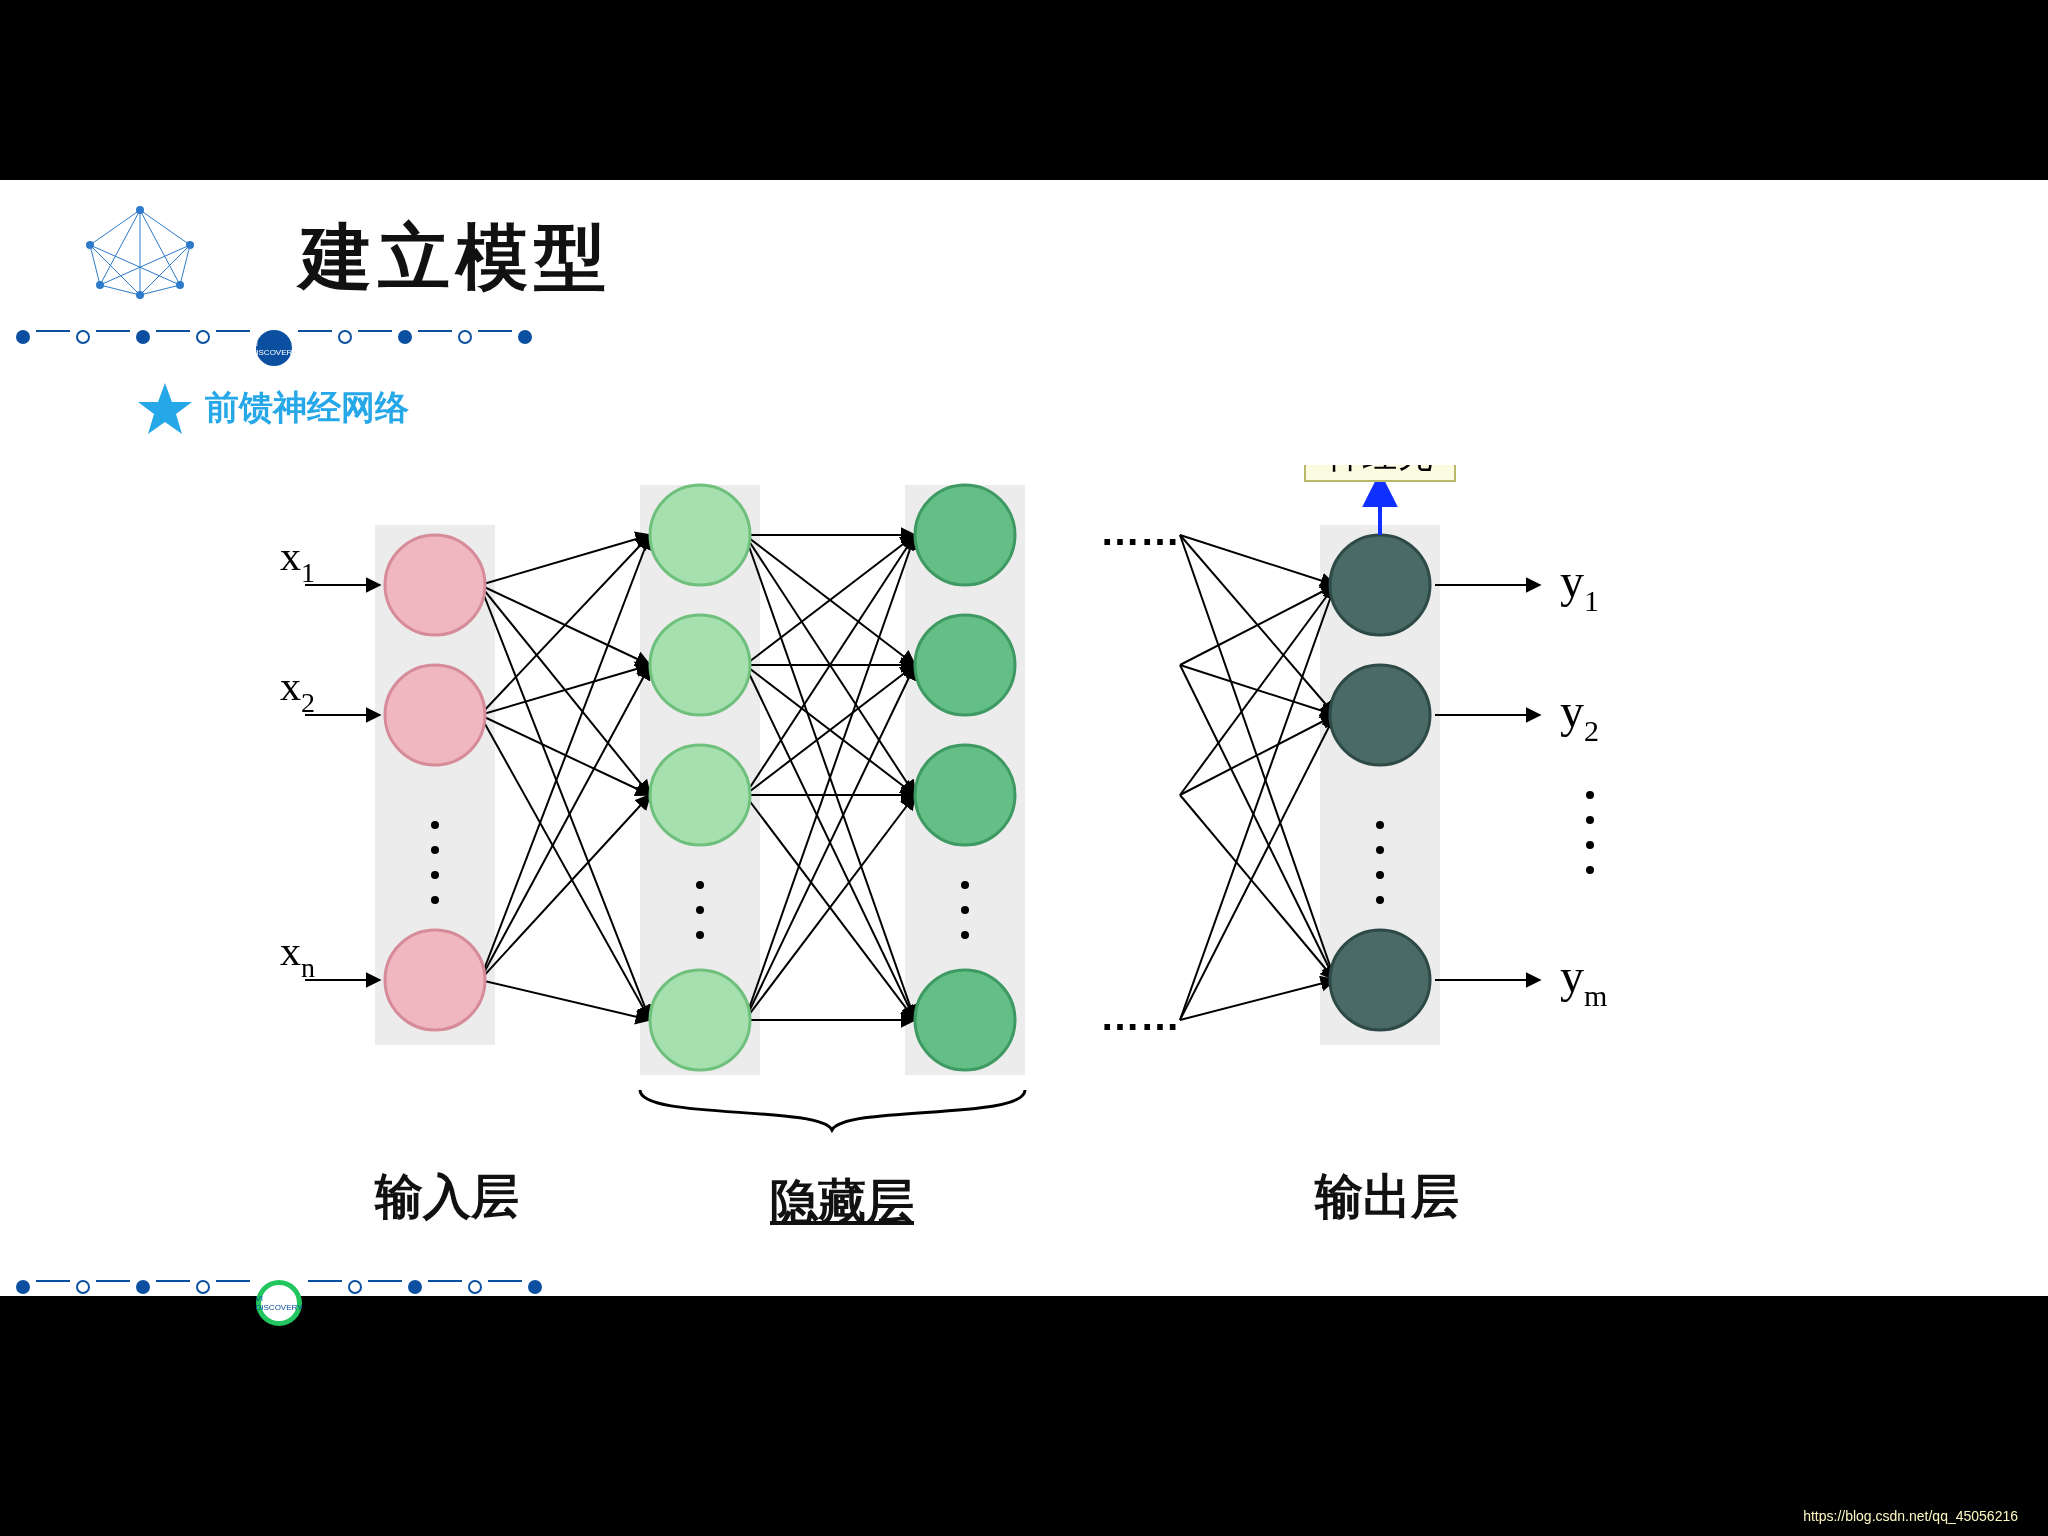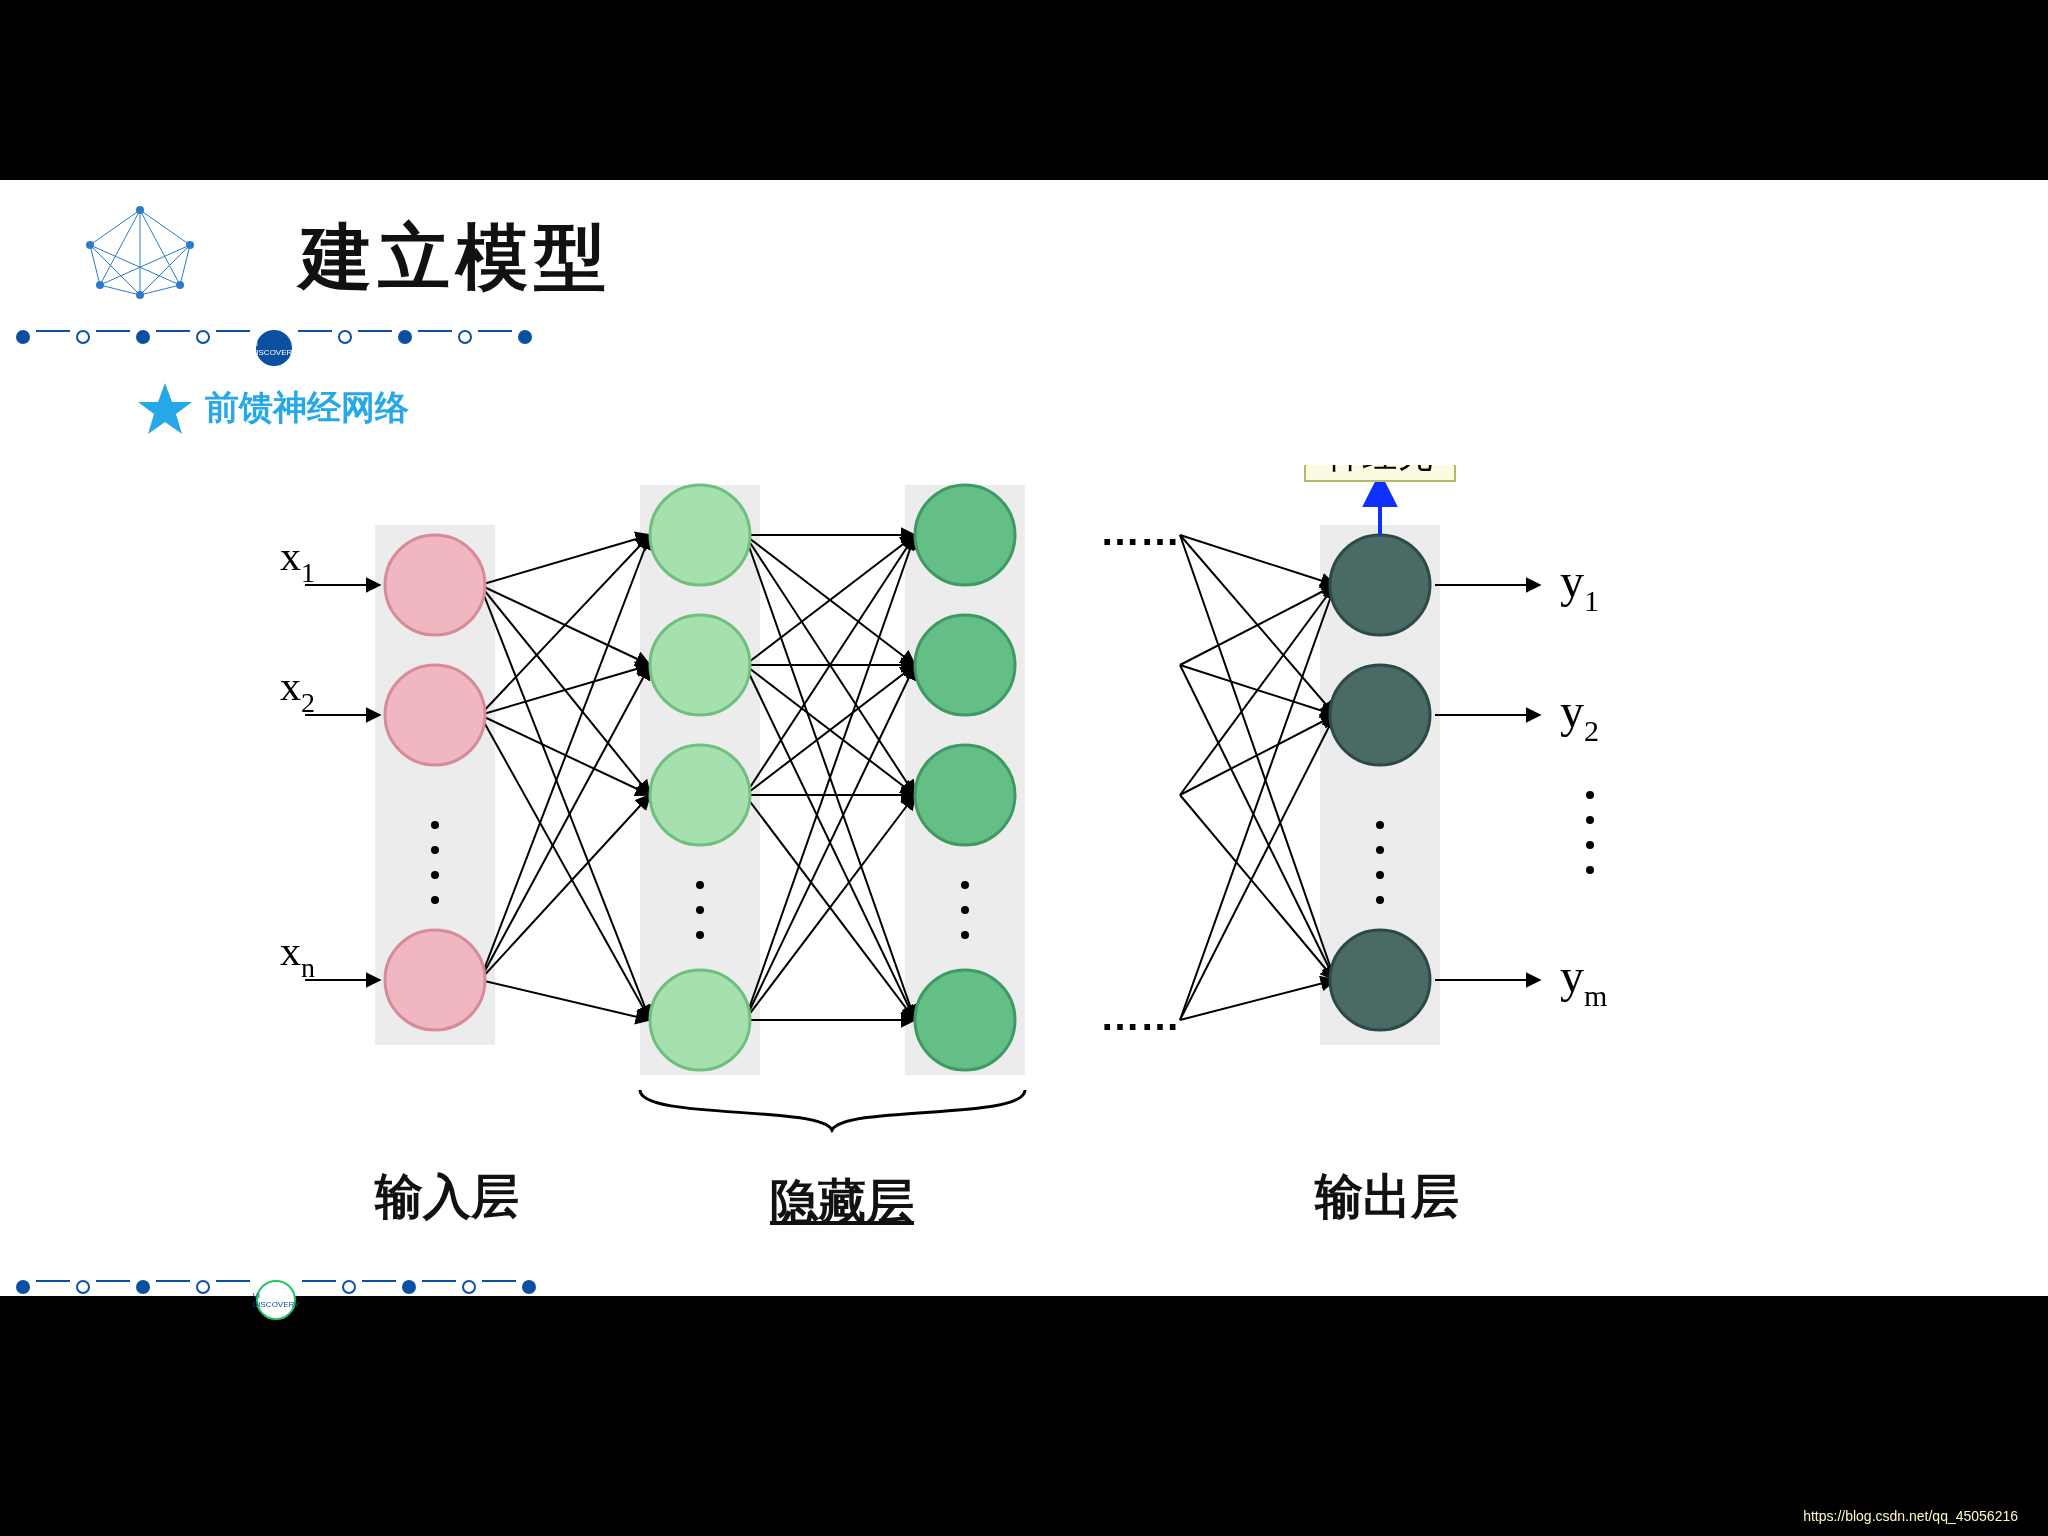--- a/index.html
+++ b/index.html
@@ -230,21 +230,21 @@
 
     <div class="chain chain2">
       <span class="dot"></span>
         <span class="line"></span>
         <span class="dot hollow"></span>
         <span class="line"></span>
       <span class="dot"></span>
         <span class="line"></span>
         <span class="dot hollow"></span>
         <span class="line"></span>
-      <span class="badge" style="background:#fff;border:2px solid #22c55e">
+      <span class="badge" style="background:#fff;border:5px solid #22c55e">
           <span class="btxt" style="color:#0b4fa0">VI DISCOVERY</span>
         </span>
       <span class="line"></span>
         <span class="dot hollow"></span>
         <span class="line"></span>
         <span class="dot"></span>
       <span class="line"></span>
         <span class="dot hollow"></span>
         <span class="line"></span>
         <span class="dot"></span>

